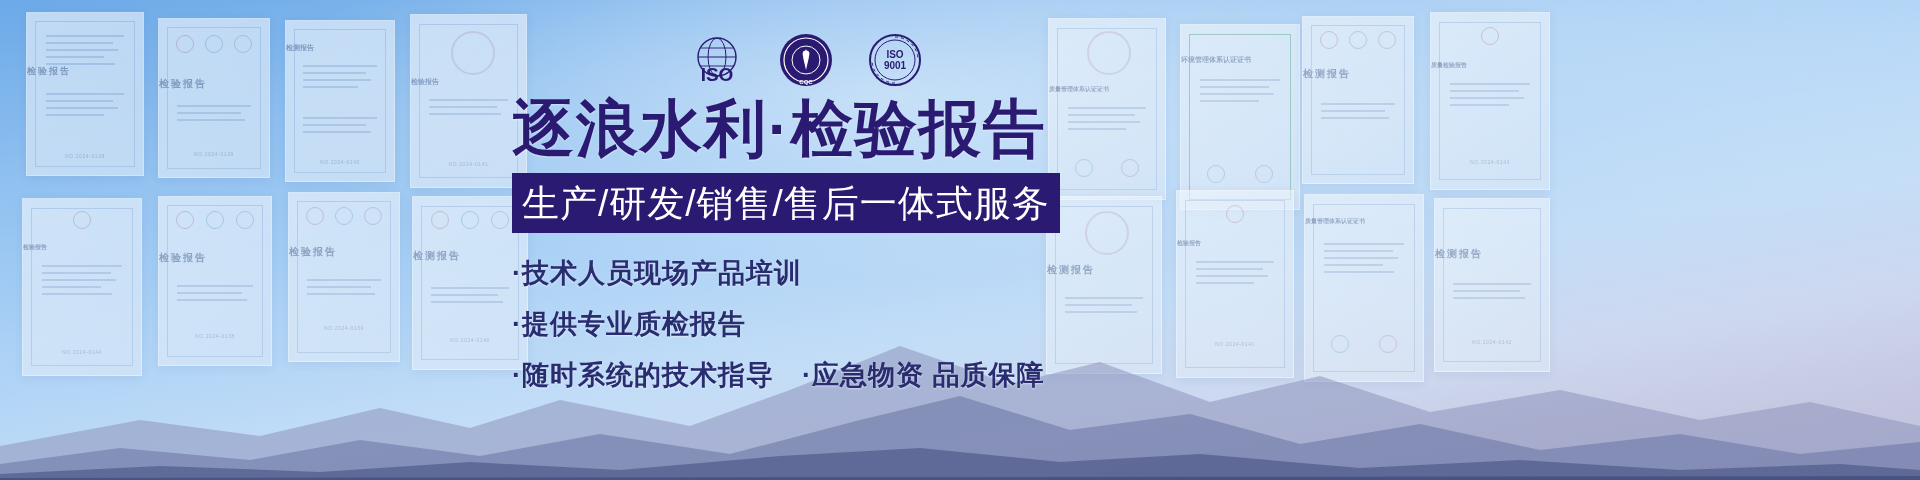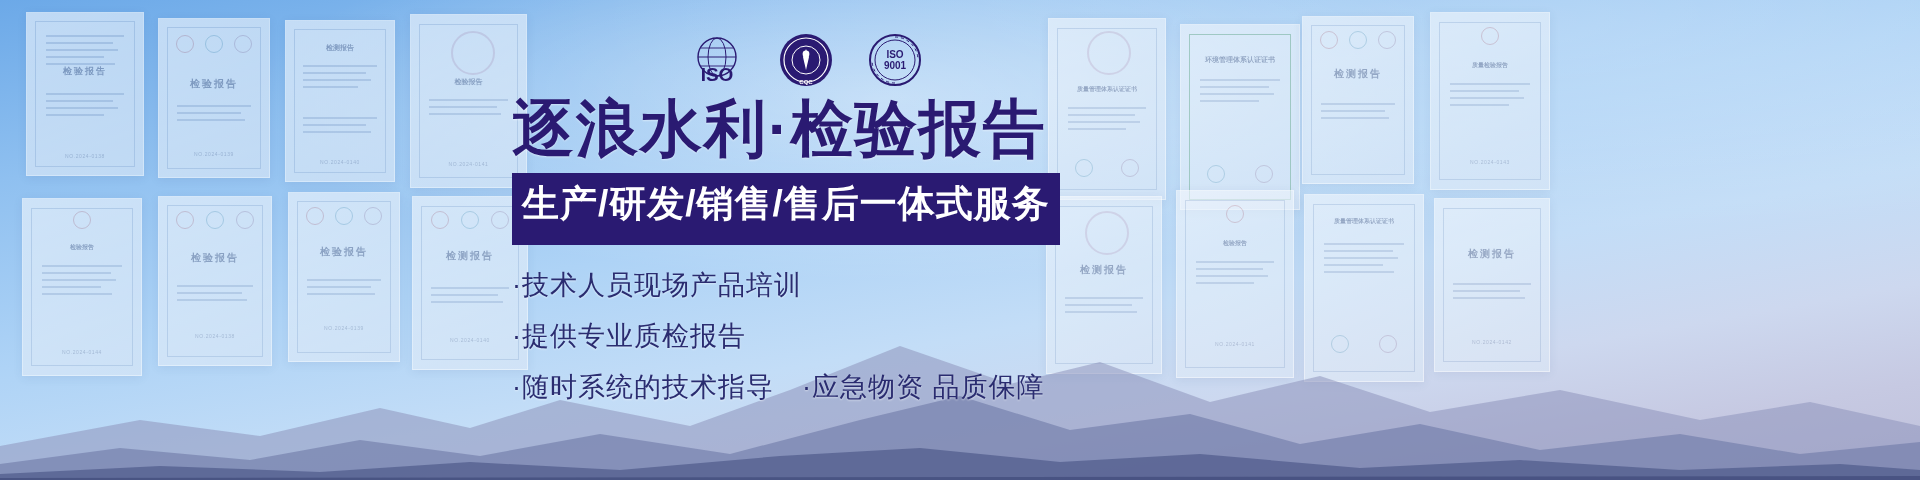--- a/index.html
+++ b/index.html
@@ -53,21 +53,20 @@
     opacity: 0.62;
   }
   .cert .cert-inner {
     position: absolute;
     left: 7%; top: 5%; right: 7%; bottom: 5%;
     border: 1px solid rgba(110,140,185,0.35);
   }
   .cert .cert-title {
     position: absolute;
     left: 0; right: 0;
-    text-align: center;
     color: #3b4a74;
     font-size: 11px;
     letter-spacing: 2px;
     font-weight: bold;
     white-space: nowrap;
     opacity: 0.62;
   }
   .cert .cert-sub {
     position: absolute;
     left: 0; right: 0;
@@ -145,36 +144,36 @@
     letter-spacing: 2px;
     white-space: nowrap;
     text-shadow: 0 1px 2px rgba(255,255,255,0.45);
   }
   .subbar {
     display: inline-block;
     margin-top: 12px;
     background: #2a1a72;
     color: #ffffff;
     font-size: 37px;
-    font-weight: bold;
+    font-weight: normal;
     letter-spacing: 1px;
-    padding: 6px 10px 16px 10px;
+    padding: 6px 10px 4px 10px;
     white-space: nowrap;
   }
   .bullets {
     margin-top: 22px;
   }
   .bullet-row {
     display: flex;
     margin-bottom: 15px;
   }
   .bullet {
     color: #2a2c70;
     font-size: 27px;
-    font-weight: normal;
+    font-weight: bold;
     letter-spacing: 1px;
     white-space: nowrap;
     text-shadow: 0 1px 2px rgba(255,255,255,0.5);
   }
   .bullet.col-a { width: 290px; }
   .bullet.col-b { width: 260px; }
 </style>
 </head>
 <body>
 

